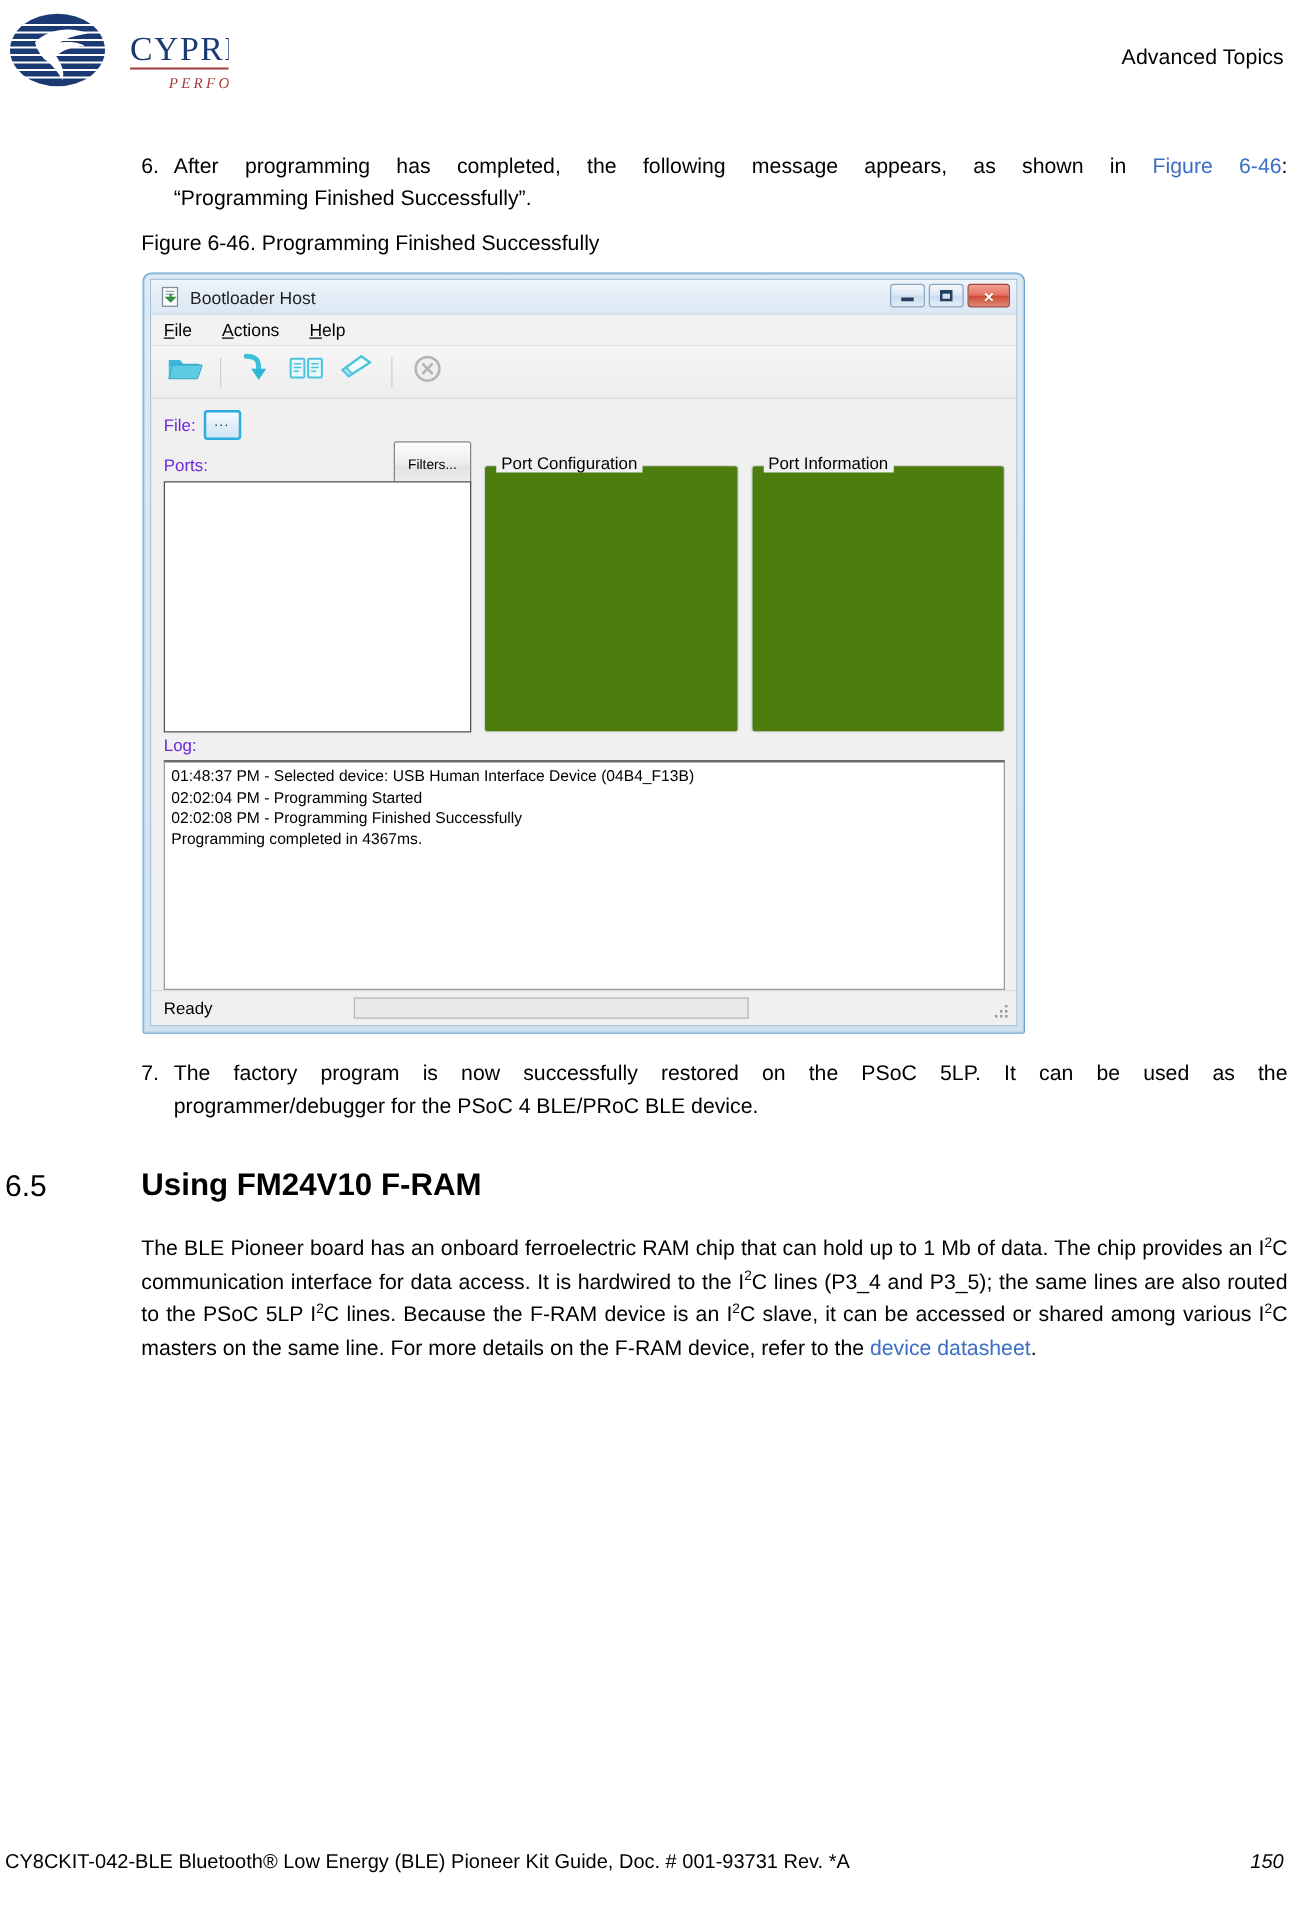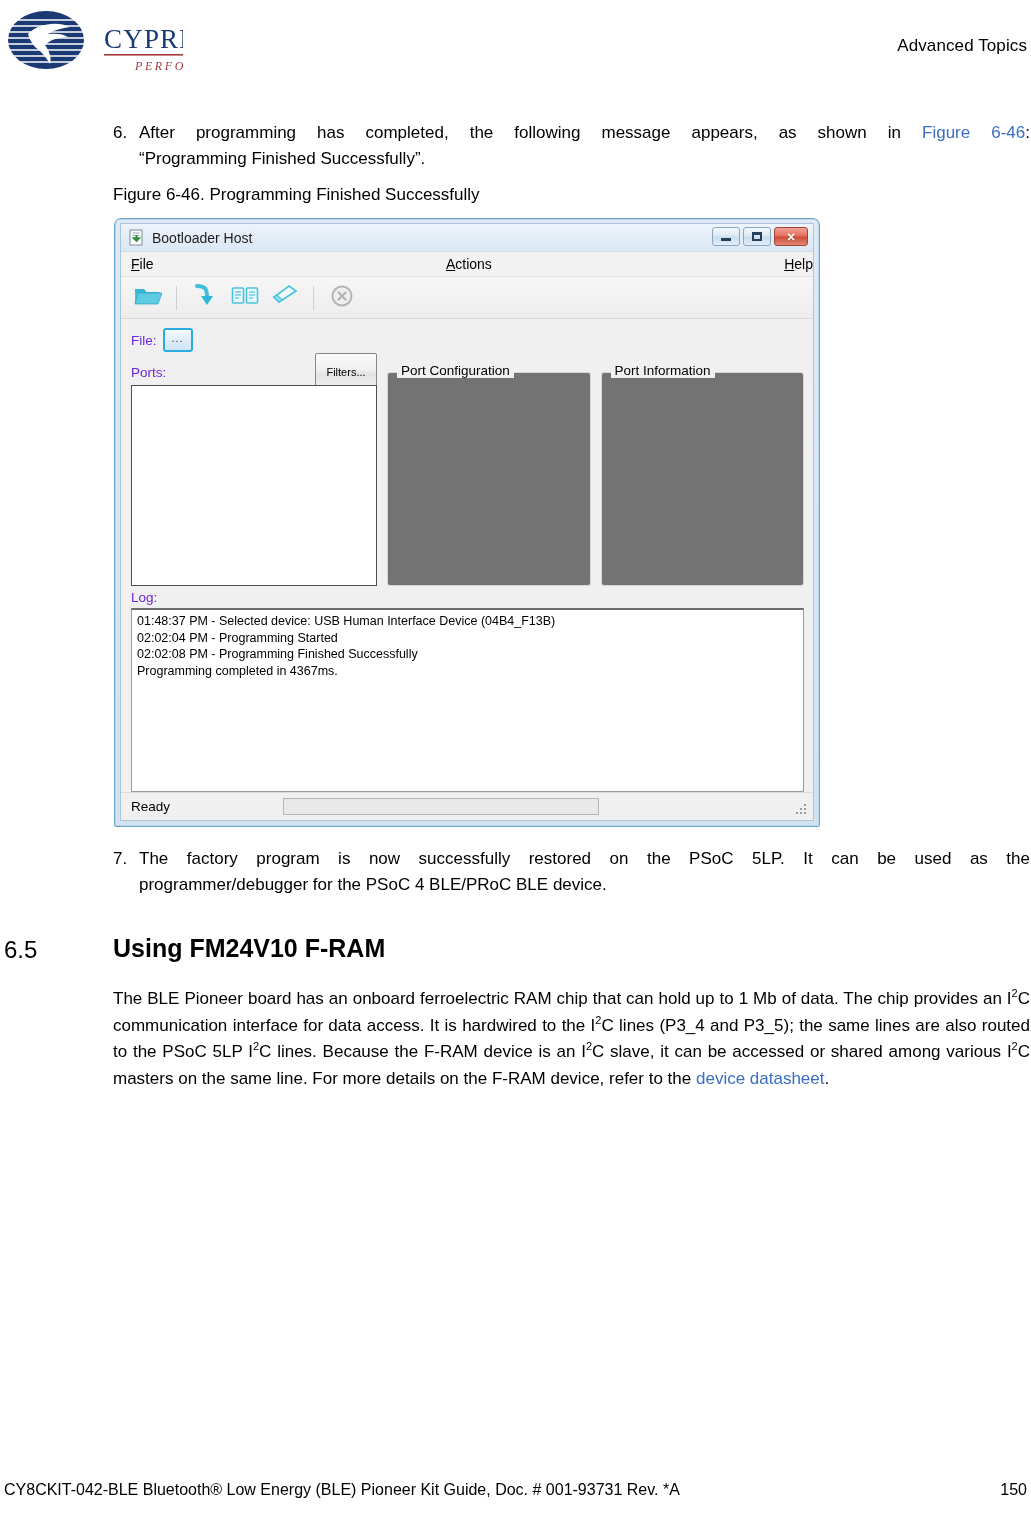--- a/index.html
+++ b/index.html
@@ -58,21 +58,21 @@
     text-align:justify;
   }
   .para sup { font-size:11px; vertical-align:super; line-height:0; }
 
   
   .page-footer {
     position:absolute; left:0; top:1481px; width:1031px;
     font-size:16px; color:#000;
   }
   .footer-text { position:absolute; left:4px; top:0; }
-  .footer-page { position:absolute; right:4px; top:0; }
+  .footer-page { position:absolute; right:4px; top:0;font-style:italic; }
 
   
   .bh-window {
     position:absolute; left:114px; top:218px;
     width:706px; height:609px;
     background:linear-gradient(180deg,#dfeaf5 0%, #d2e2f1 100%);
     border:1px solid #6ba3cf;
     border-radius:7px 7px 2px 2px;
     padding:4px 5px 5px 5px;
     box-shadow:0 0 0 1px #b9d6ea inset;
@@ -126,21 +126,20 @@
   }
 
   
   .bh-menubar {
     height:25px; flex:none;
     display:flex; align-items:center;
     background:#f2f2f2;
     border-bottom:1px solid #e2e2e2;
     padding-left:10px;
     gap:24px;
-    justify-content:space-between;
   }
   .bh-menu-item { font-size:14px; color:#000; white-space:nowrap; }
   .bh-menu-item u { text-decoration:underline; }
 
   
   .bh-toolbar {
     height:42px; flex:none;
     display:flex; align-items:center;
     background:linear-gradient(180deg,#f6f6f6 0%, #ededed 100%);
     border-bottom:1px solid #d8d8d8;
@@ -198,21 +197,21 @@
     flex:1; background:#ffffff;
     border:1px solid #4e4e4e;
     margin-top:2px;
   }
   .groupbox {
     flex:1; min-width:0;
     border:1px solid #d6d6d6;
     border-radius:3px;
     position:relative;
     margin-top:11px;
-    background:#737373;
+    background:#4d7c0f;
   }
   .groupbox > .gb-title {
     position:absolute; left:9px; top:-10px;
     background:#f0f0f0;
     padding:0 4px;
     font-size:13.5px; color:#000;
     white-space:nowrap;
   }
 
   

